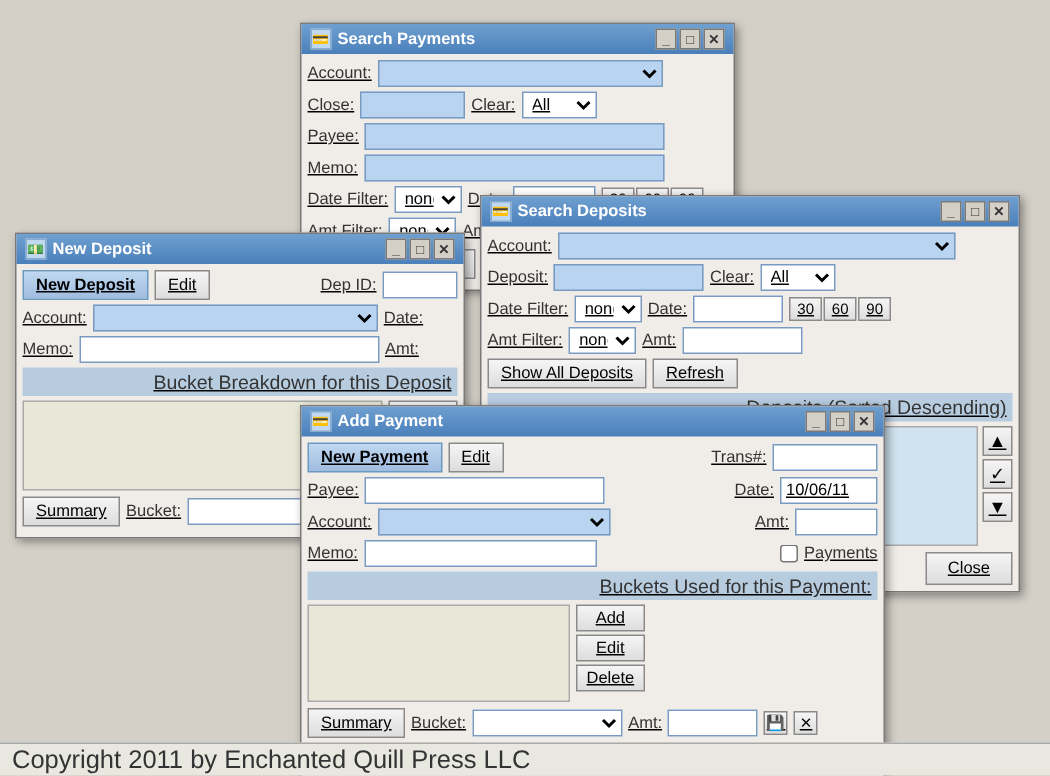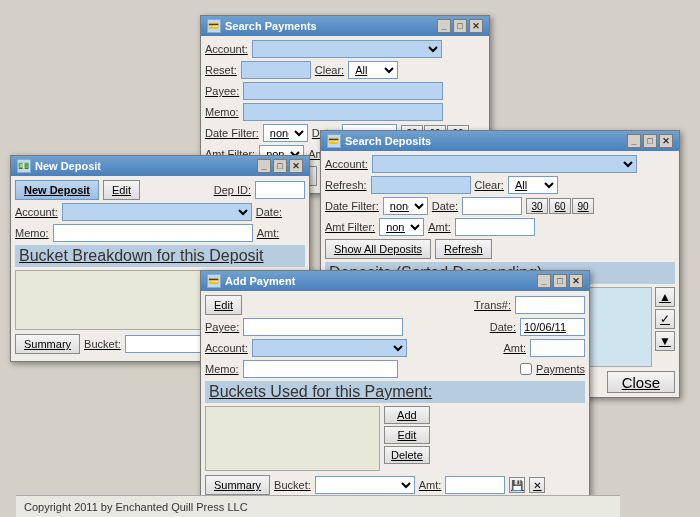--- a/index.html
+++ b/index.html
@@ -171,29 +171,29 @@
     #add-payment {
       left: 200px;
       top: 270px;
       width: 390px;
     }
 
     
     .copyright-bar {
       position: absolute;
       bottom: 0;
-      left: 16px;
-      width: 604px;
+      left: 0;
+      width: 700px;
       height: 22px;
       background: #e8e8e0;
       border-top: 1px solid #aaa;
       display: flex;
       align-items: center;
       padding: 0 8px;
-      font-size: 11px;
+      font-size: 17px;
       color: #333;
     }
 
     .filter-buttons {
       display: flex;
       gap: 1px;
       justify-content: space-between;
     }
 
     .filter-btn {
@@ -205,22 +205,23 @@
       display: flex;
       align-items: center;
       justify-content: center;
       cursor: pointer;
     }
 
     .section-header {
       background: #b8cce0;
       padding: 2px 4px;
       margin: 3px 0;
-      font-size: 16px;
+      font-size: 13px;
       color: #333;
+      text-align: right;
     }
 
     .list-area {
       background: #e8e8d8;
       border: 1px solid #aaa;
       flex: 1;
     }
 
     .deposits-list {
       background: #d0e4f0;
@@ -298,21 +299,21 @@
       border: 1px solid #aaa;
       height: 65px;
       width: 175px;
     }
 
     .close-btn-large {
       height: 22px;
       background: linear-gradient(to bottom, #f5f5f5, #ddd);
       border: 1px solid #8a8a8a;
       padding: 0 14px;
-      font-size: 15px;
+      font-size: 11px;
       cursor: pointer;
     }
   </style>
 </head>
 <body>
 
 <div class="window" id="search-payments">
   <div class="window-titlebar">
     <div class="titlebar-left">
       <div class="titlebar-icon">💳</div>
@@ -323,21 +324,21 @@
       <div class="tb-btn">□</div>
       <div class="tb-btn">✕</div>
     </div>
   </div>
   <div class="window-body">
     <div class="form-row">
       <span class="form-label">Account:</span>
       <select class="form-select-blue" style="width:190px;"></select>
     </div>
     <div class="form-row">
-      <span class="form-label">Reset:</span>
+      <span class="form-label">Close:</span>
       <input class="form-input-blue" style="width: 70px;">
       <span class="form-label">Clear:</span>
       <select class="form-select" style="width:50px;">
         <option>All</option>
       </select>
     </div>
     <div class="form-row">
       <span class="form-label">Payee:</span>
       <input class="form-input-blue" style="width: 200px;">
     </div>
@@ -384,21 +385,21 @@
       <div class="tb-btn">□</div>
       <div class="tb-btn">✕</div>
     </div>
   </div>
   <div class="window-body">
     <div class="form-row">
       <span class="form-label">Account:</span>
       <select class="form-select-blue" style="width:265px;"></select>
     </div>
     <div class="form-row">
-      <span class="form-label">Refresh:</span>
+      <span class="form-label">Deposit:</span>
       <input class="form-input-blue" style="width: 100px;">
       <span class="form-label">Clear:</span>
       <select class="form-select" style="width:50px;">
         <option>All</option>
       </select>
     </div>
     <div class="form-row">
       <span class="form-label">Date Filter:</span>
       <select class="form-select" style="width:45px;">
         <option>none</option>
@@ -493,20 +494,21 @@
     </div>
     <div class="titlebar-buttons">
       <div class="tb-btn">_</div>
       <div class="tb-btn">□</div>
       <div class="tb-btn">✕</div>
     </div>
   </div>
   <div class="window-body">
 
     <div class="form-row">
+      <button class="btn btn-active">New Payment</button>
       <button class="btn">Edit</button>
       <span style="flex:1;"></span>
       <span class="form-label">Trans#:</span>
       <input class="form-input" style="width: 70px;">
     </div>
 
     <div class="form-row">
       <span class="form-label">Payee:</span>
       <input class="form-input" style="width: 160px;">
       <span style="flex:1;"></span>

